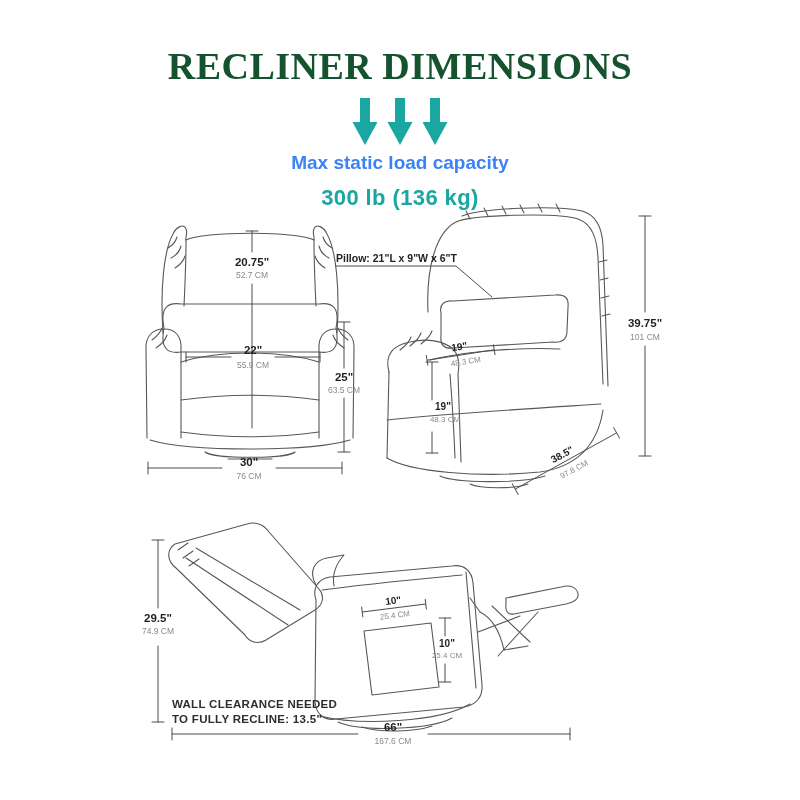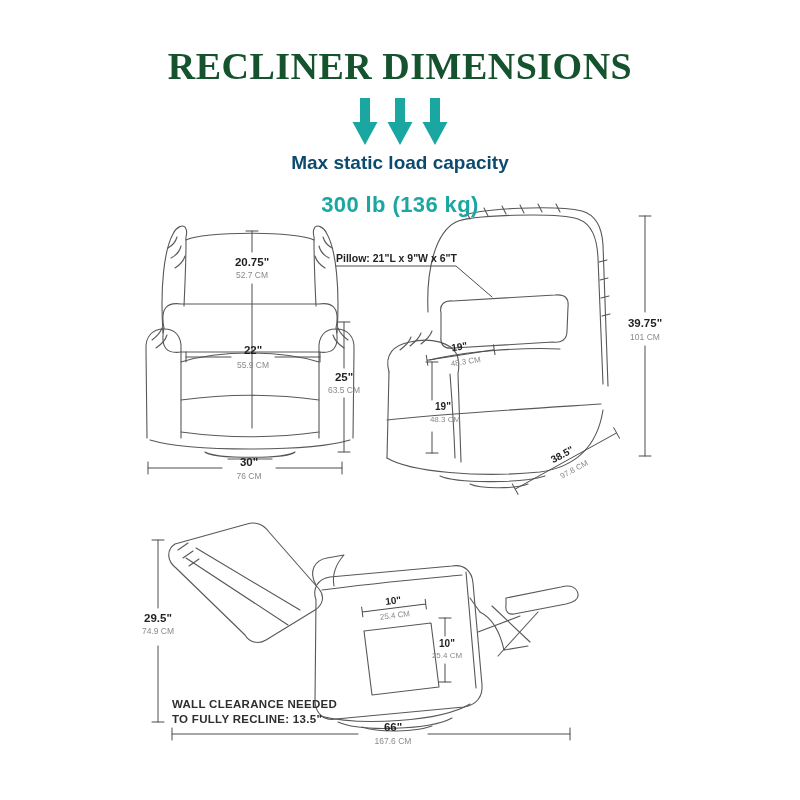--- a/index.html
+++ b/index.html
@@ -4,22 +4,22 @@
 <style>
   :root { --accent:#1aa7a1; }
   html,body { margin:0; padding:0; background:#fff; }
   .page { position:relative; width:800px; height:800px; background:#fff; overflow:hidden;
           font-family:"Liberation Sans", sans-serif; }
   .header { position:absolute; top:0; left:0; right:0; text-align:center; z-index:2; }
   .title { margin:46px 0 0; font-family:"Liberation Serif", serif; font-weight:700;
            font-size:38px; line-height:1.1; color:#14532d; letter-spacing:.5px; }
   .arrows { display:flex; justify-content:center; align-items:flex-start; gap:9px; margin-top:10px; height:48px; }
   .arrows svg { width:26px; height:47px; fill:var(--accent); }
-  .load-label { margin-top:6px; font-size:19px; font-weight:600; color:#0c4a6e; }
-  .load-value { margin-top:18px; font-size:22px; font-weight:700; color:var(--accent); letter-spacing:.4px; }
+  .load-label { margin-top:6px; font-size:19px; font-weight:600; color:#3b82f6; }
+  .load-value { margin-top:11px; font-size:22px; font-weight:700; color:var(--accent); letter-spacing:.4px; }
   svg.diagram { position:absolute; left:0; top:0; width:800px; height:800px; z-index:1; }
   .art path { fill:none; stroke:#585858; stroke-width:1.1; stroke-linecap:round; stroke-linejoin:round; }
   .dim path { fill:none; stroke:#4c4c4c; stroke-width:1; stroke-linecap:round; }
   text { font-family:"Liberation Sans", sans-serif; }
   .din  { font-size:11.5px; font-weight:700; fill:#1f1f1f; text-anchor:middle; }
   .dcm  { font-size:8.5px;  font-weight:400; fill:#8a8a8a; text-anchor:middle; }
   .din9 { font-size:10px;   font-weight:700; fill:#1f1f1f; text-anchor:middle; }
   .dcm7 { font-size:8px;    font-weight:400; fill:#8a8a8a; text-anchor:middle; }
   .call { font-size:10.5px; font-weight:700; fill:#222; text-anchor:start; }
   .wall { font-size:11.5px; font-weight:700; fill:#2e2e2e; text-anchor:start; letter-spacing:.3px; }

